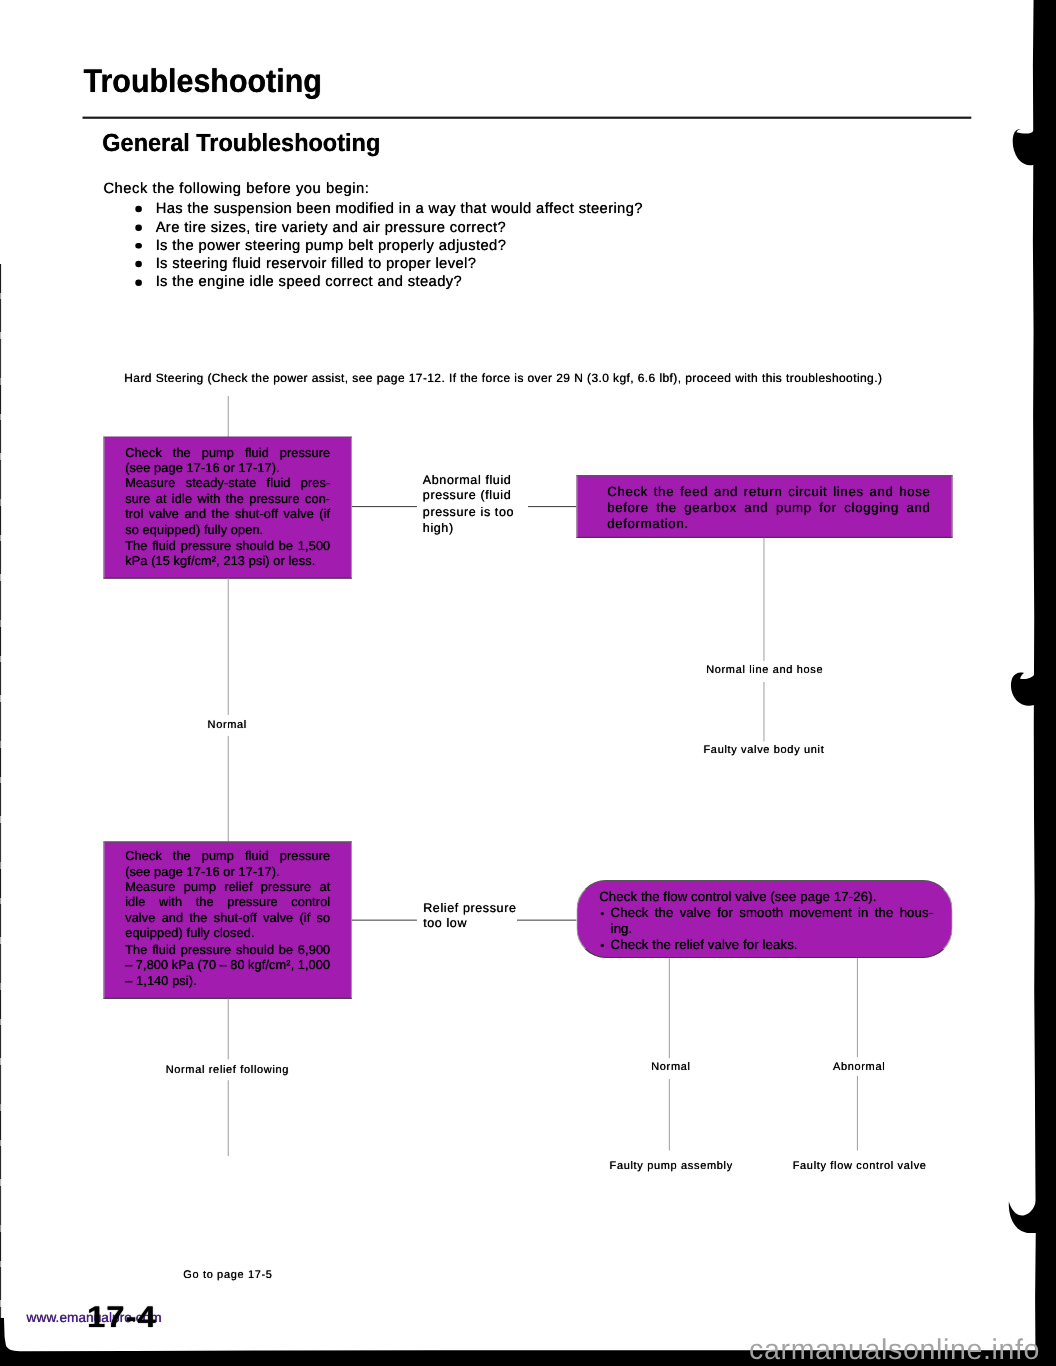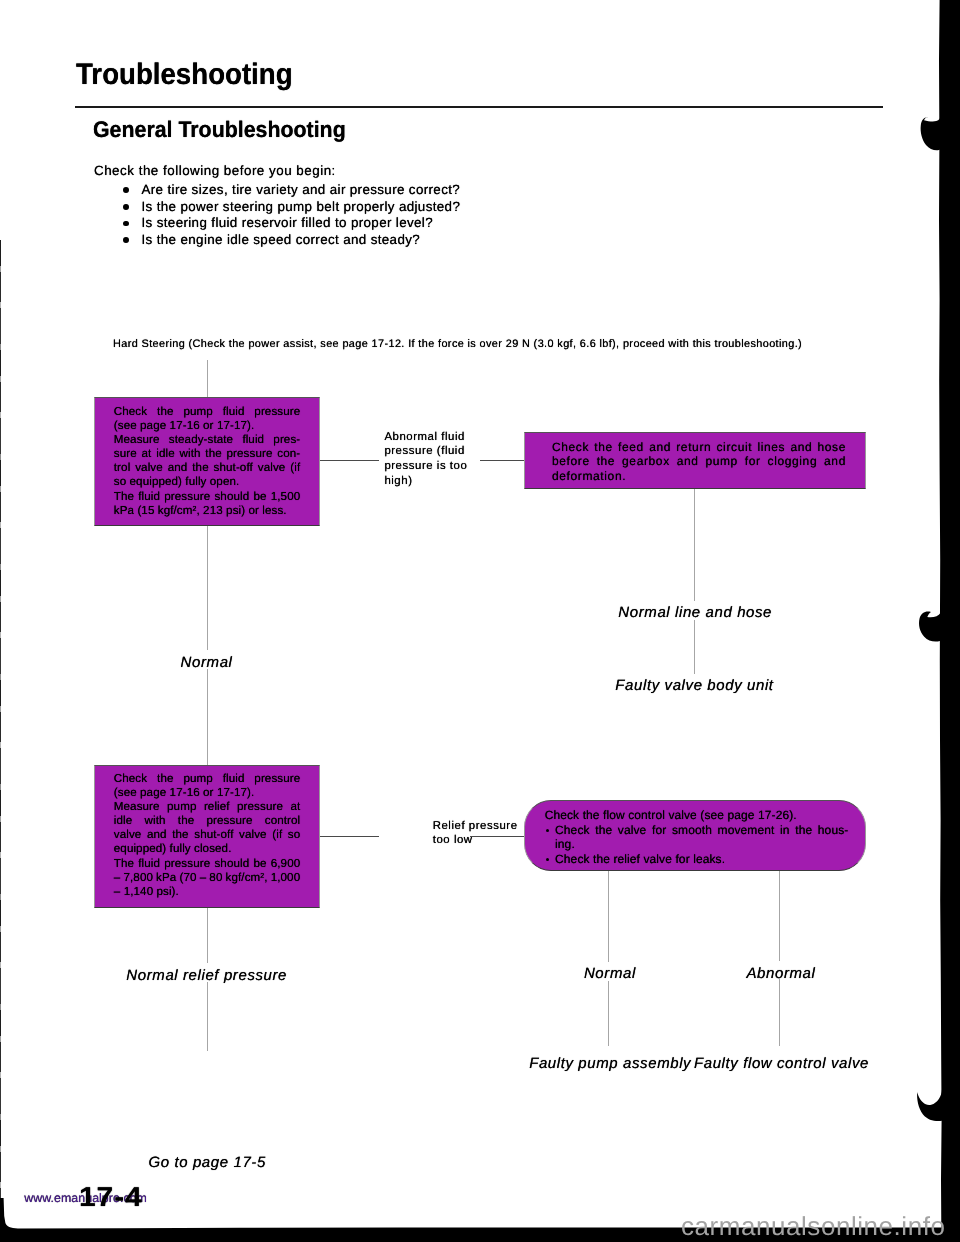--- a/index.html
+++ b/index.html
@@ -29,22 +29,22 @@
 
   
   #hard-steering{left:113px;top:338.5px;font-size:10.9px;white-space:nowrap;letter-spacing:0.38px;line-height:1;}
 
   
   .fbox{border:1px solid #999;border-top-color:#545454;border-bottom-color:#3a3a3a;
         background:#a21caf;box-sizing:border-box;}
   .vline{position:absolute;width:1px;background:#a6a6a6;}
   .hline{position:absolute;height:1.4px;background:#4a4a4a;}
   .lbl{position:absolute;font-size:11.4px;line-height:14.7px;white-space:nowrap;letter-spacing:0.55px;}
-  .lblc{position:absolute;font-size:15px;line-height:1;white-space:nowrap;letter-spacing:0.6px;
-        transform:translateX(-50%);margin-right:-0.6px;font-style:italic;}
+  .lblc{position:absolute;font-size:10px;line-height:1;white-space:nowrap;letter-spacing:0.6px;
+        transform:translateX(-50%);margin-right:-0.6px;}
 
   .boxtext-lg{font-size:11.6px;line-height:14.1px;letter-spacing:0.1px;}
   .boxtext-lg > div{white-space:nowrap;}
   .boxtext-md{font-size:12.0px;line-height:14.35px;letter-spacing:0.1px;}
   .boxtext-md > div{white-space:nowrap;}
   .b4line{position:relative;padding-left:10.4px;white-space:nowrap;}
   .b4bullet{position:absolute;left:1px;top:6.2px;width:3.2px;height:3.2px;border-radius:50%;background:#000;}
   .jline{display:flex;justify-content:space-between;}
   .jspan{display:flex;width:293.3px;}
 
@@ -64,20 +64,21 @@
 <body>
 
 <div class="page">
 
   <div class="abs" id="page-title">Troubleshooting</div>
   <div class="abs" id="title-rule"></div>
   <div class="abs" id="section-title">General Troubleshooting</div>
 
   <div class="abs" id="intro-lead">Check the following before you begin:</div>
   <ul id="check-list" class="abs">
+      <li><span class="bullet"></span><span>Has the suspension been modified in a way that would affect steering?</span></li>
       <li><span class="bullet"></span><span>Are tire sizes, tire variety and air pressure correct?</span></li>
       <li><span class="bullet"></span><span>Is the power steering pump belt properly adjusted?</span></li>
       <li><span class="bullet"></span><span>Is steering fluid reservoir filled to proper level?</span></li>
       <li><span class="bullet"></span><span>Is the engine idle speed correct and steady?</span></li>
     </ul>
 
   <div class="abs" id="hard-steering">Hard Steering (Check the power assist, see page 17-12. If the force is over 29 N (3.0 kgf, 6.6 lbf), proceed with this troubleshooting.)</div>
 
   <div id="flow">
 
@@ -224,21 +225,21 @@
             <span>–</span>
             <span>80</span>
             <span>kgf/cm²,</span>
             <span>1,000</span>
           </div>
           <div>– 1,140 psi).</div>
         </div>
     </div>
 
     <div class="hline" style="left:319.9px;top:835.6px;width:59px;"></div>
-    <div class="lbl" id="branch2-label" style="left:384.7px;top:818.6px;margin-left:48px;">
+    <div class="lbl" id="branch2-label" style="left:384.7px;top:818.6px;">
         <div>Relief pressure</div>
         <div>too low</div>
       </div>
     <div class="hline" style="left:470.4px;top:835.6px;width:54px;"></div>
 
     <div class="fbox abs" style="left:524px;top:800px;width:342px;height:71px;border-radius:27px;">
       <div class="boxtext-md" id="box4-text" style="position:absolute;left:19.7px;top:7px;width:303px;line-height:14.6px;">
           <div>Check the flow control valve (see page 17-26).</div>
           <div class="b4line">
             <span class="b4bullet"></span>
@@ -263,21 +264,21 @@
     <div class="lblc" id="lbl-normal2" style="left:609.9px;top:966.1px;">Normal</div>
     <div class="vline" style="left:607.7px;top:980.8px;height:65px;"></div>
     <div class="lblc" id="lbl-faulty-pump" style="left:610.2px;top:1055.9px;">Faulty pump assembly</div>
 
     <div class="vline" style="left:778.9px;top:871px;height:90px;"></div>
     <div class="lblc" id="lbl-abnormal" style="left:781px;top:966.1px;">Abnormal</div>
     <div class="vline" style="left:778.9px;top:977.5px;height:68px;"></div>
     <div class="lblc" id="lbl-faulty-flow" style="left:781.5px;top:1055.9px;">Faulty flow control valve</div>
 
     <div class="vline" style="left:206.7px;top:908px;height:55px;"></div>
-    <div class="lblc" id="lbl-normal-relief" style="left:206.7px;top:967.5px;">Normal relief pressure</div>
+    <div class="lblc" id="lbl-normal-relief" style="left:206.7px;top:967.5px;">Normal relief following</div>
     <div class="vline" style="left:206.7px;top:982px;height:69px;"></div>
     <div class="lblc" id="lbl-goto" style="left:207.2px;top:1115px;margin-top:40px;">Go to page 17-5</div>
   </div>
 
   <div id="left-edge"></div>
   <svg id="scan-edge" width="960" height="1242" viewBox="0 0 960 1242">
 
     <path fill="#000" d="
       M 939.6 0 L 960 0 L 960 1242 L 941.4 1242
       L 941.0 1180 L 941.6 1120 L 941.2 1060 L 940.8 980

